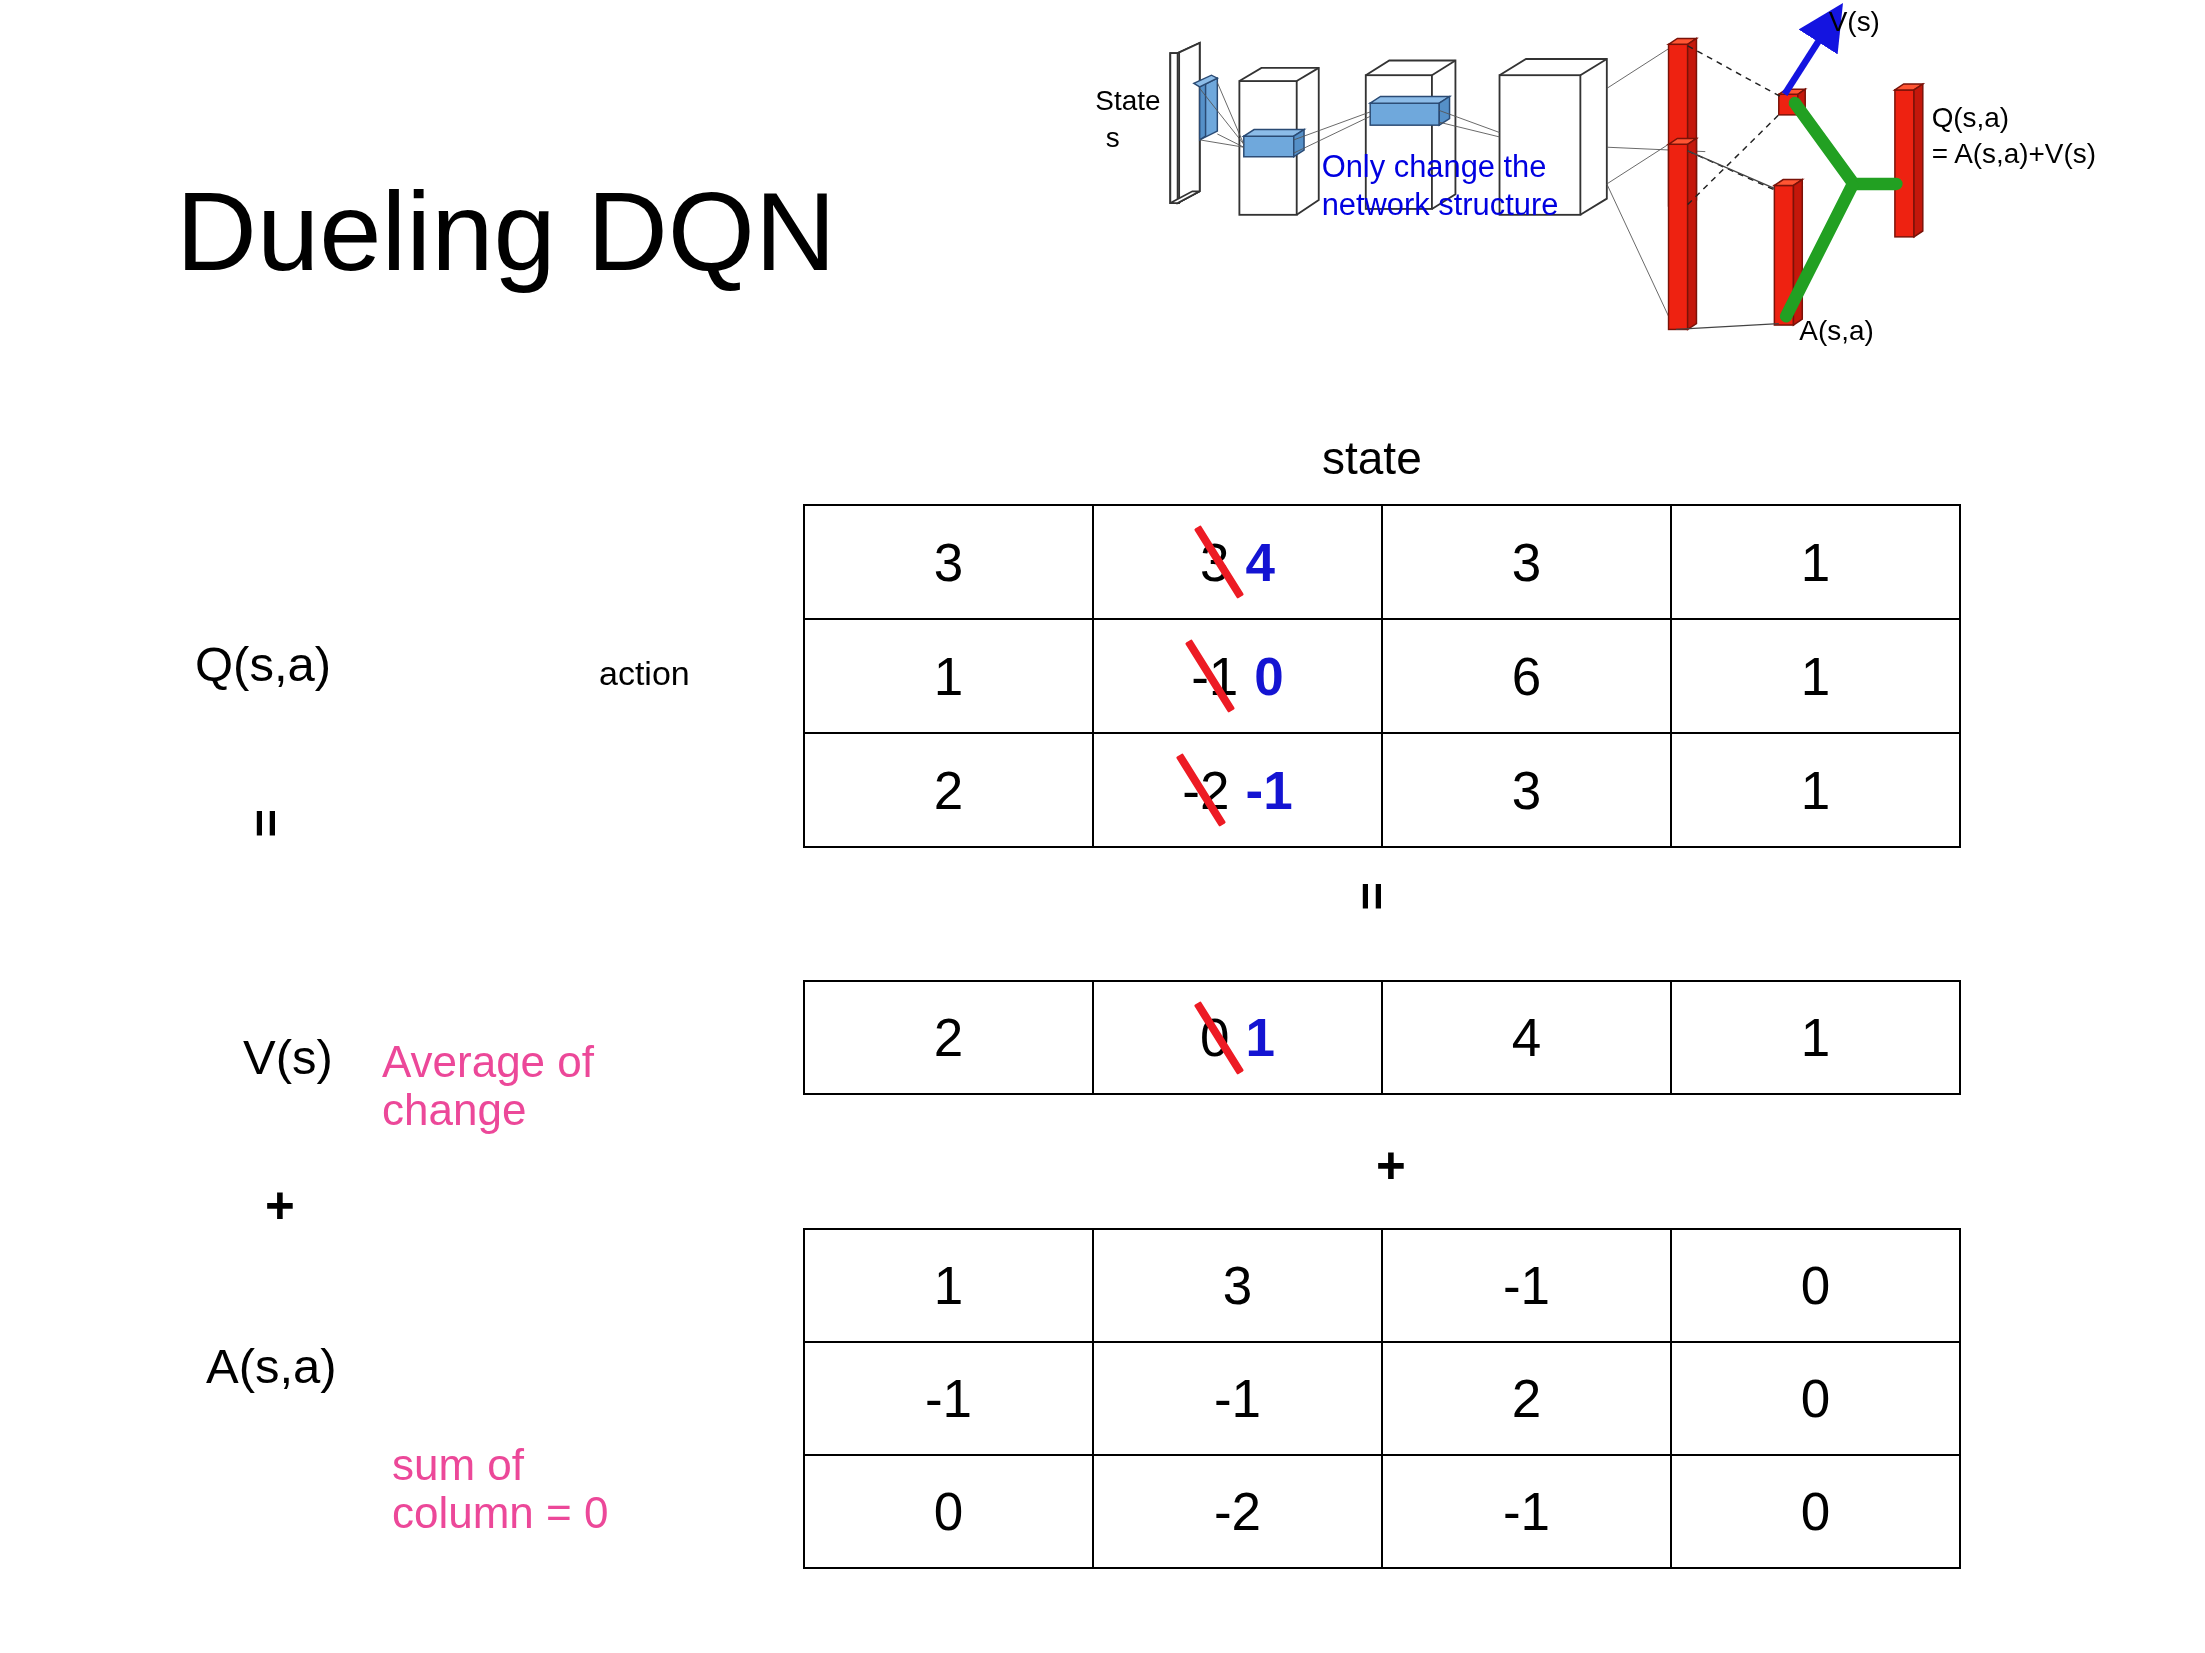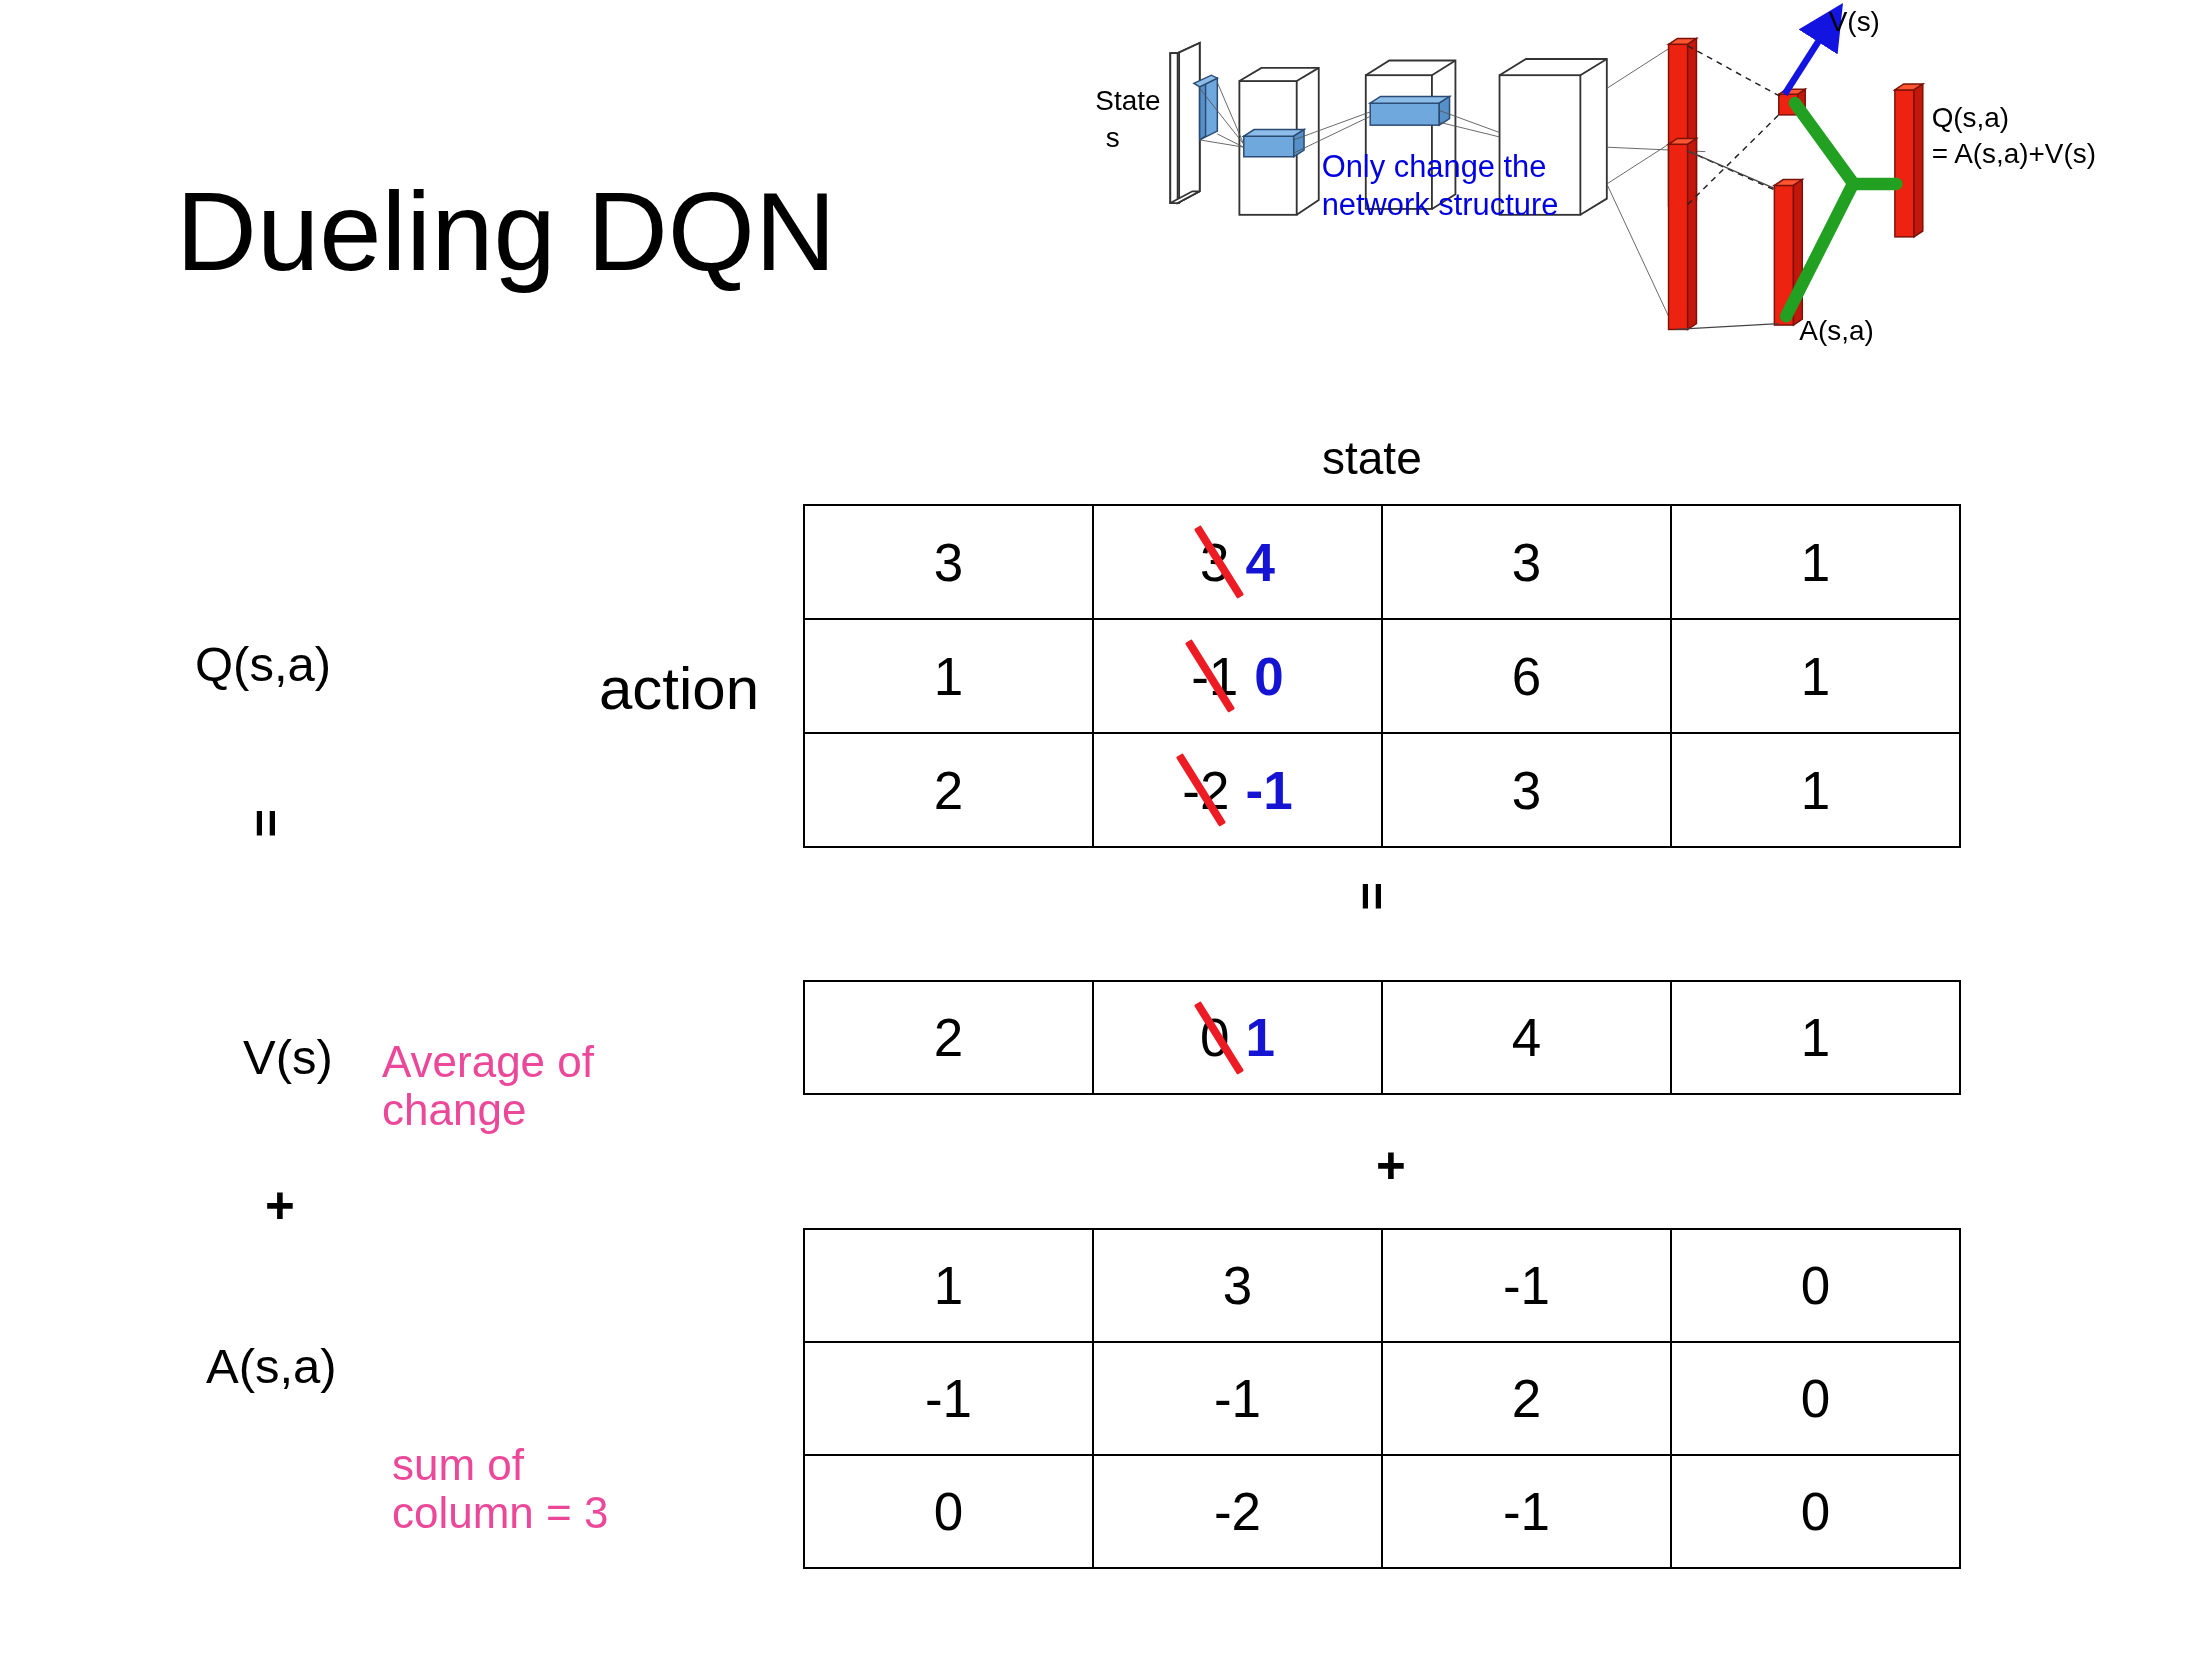--- a/index.html
+++ b/index.html
@@ -34,21 +34,21 @@
     font-size:38px; fill:#000;
   }
   .diag-label-blue{
     font-family:"Liberation Sans", sans-serif;
     font-size:42px; fill:#0000E0;
   }
 
   
   .lbl{white-space:nowrap;}
   #label-state{ left:1322px; top:431px; font-size:46px;}
-  #label-action{ left:599px; top:654px; font-size:60px;}
+  #label-action{ left:599px; top:654px; font-size:34px;}
   #label-q{ left:195px; top:636px; font-size:49px;}
   #label-v{ left:243px; top:1029px; font-size:49px;}
   #label-a{ left:206px; top:1338px; font-size:49px;}
 
   .blue-note{color:#ec4899; font-size:44px; line-height:1.08;}
   #note-average{ left:382px; top:1038px;}
   #note-sum{ left:392px; top:1441px;}
 
   
   .eq-rot{
@@ -251,21 +251,21 @@
 <div class="abs eq-rot" id="eq-mid">=</div>
 <div class="abs plus-sym" id="plus-left">+</div>
 <div class="abs plus-sym" id="plus-mid">+</div>
 
 <div class="abs blue-note" id="note-average">
   <div>Average of</div>
   <div>change</div>
 </div>
 <div class="abs blue-note" id="note-sum">
   <div>sum of</div>
-  <div>column = 3</div>
+  <div>column = 0</div>
 </div>
 
 <table class="grid" id="table-q">
   <tbody>
       <tr>
     <td><span>3</span></td>
     <td>
       <span class="cellpair">
         <span class="old-val">3</span>
         <span class="new-val">4</span>

